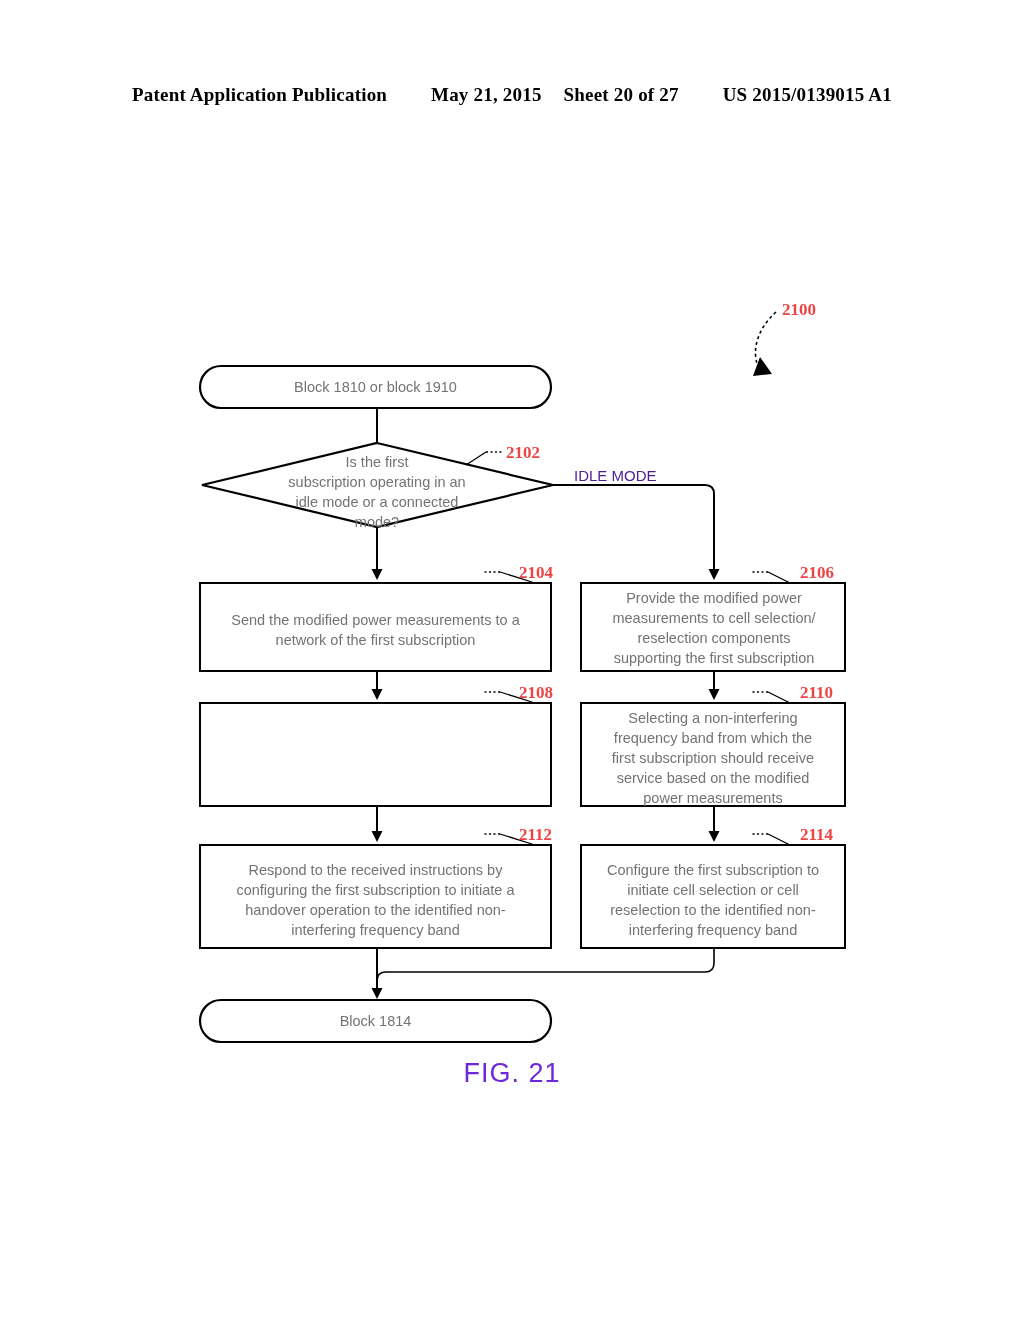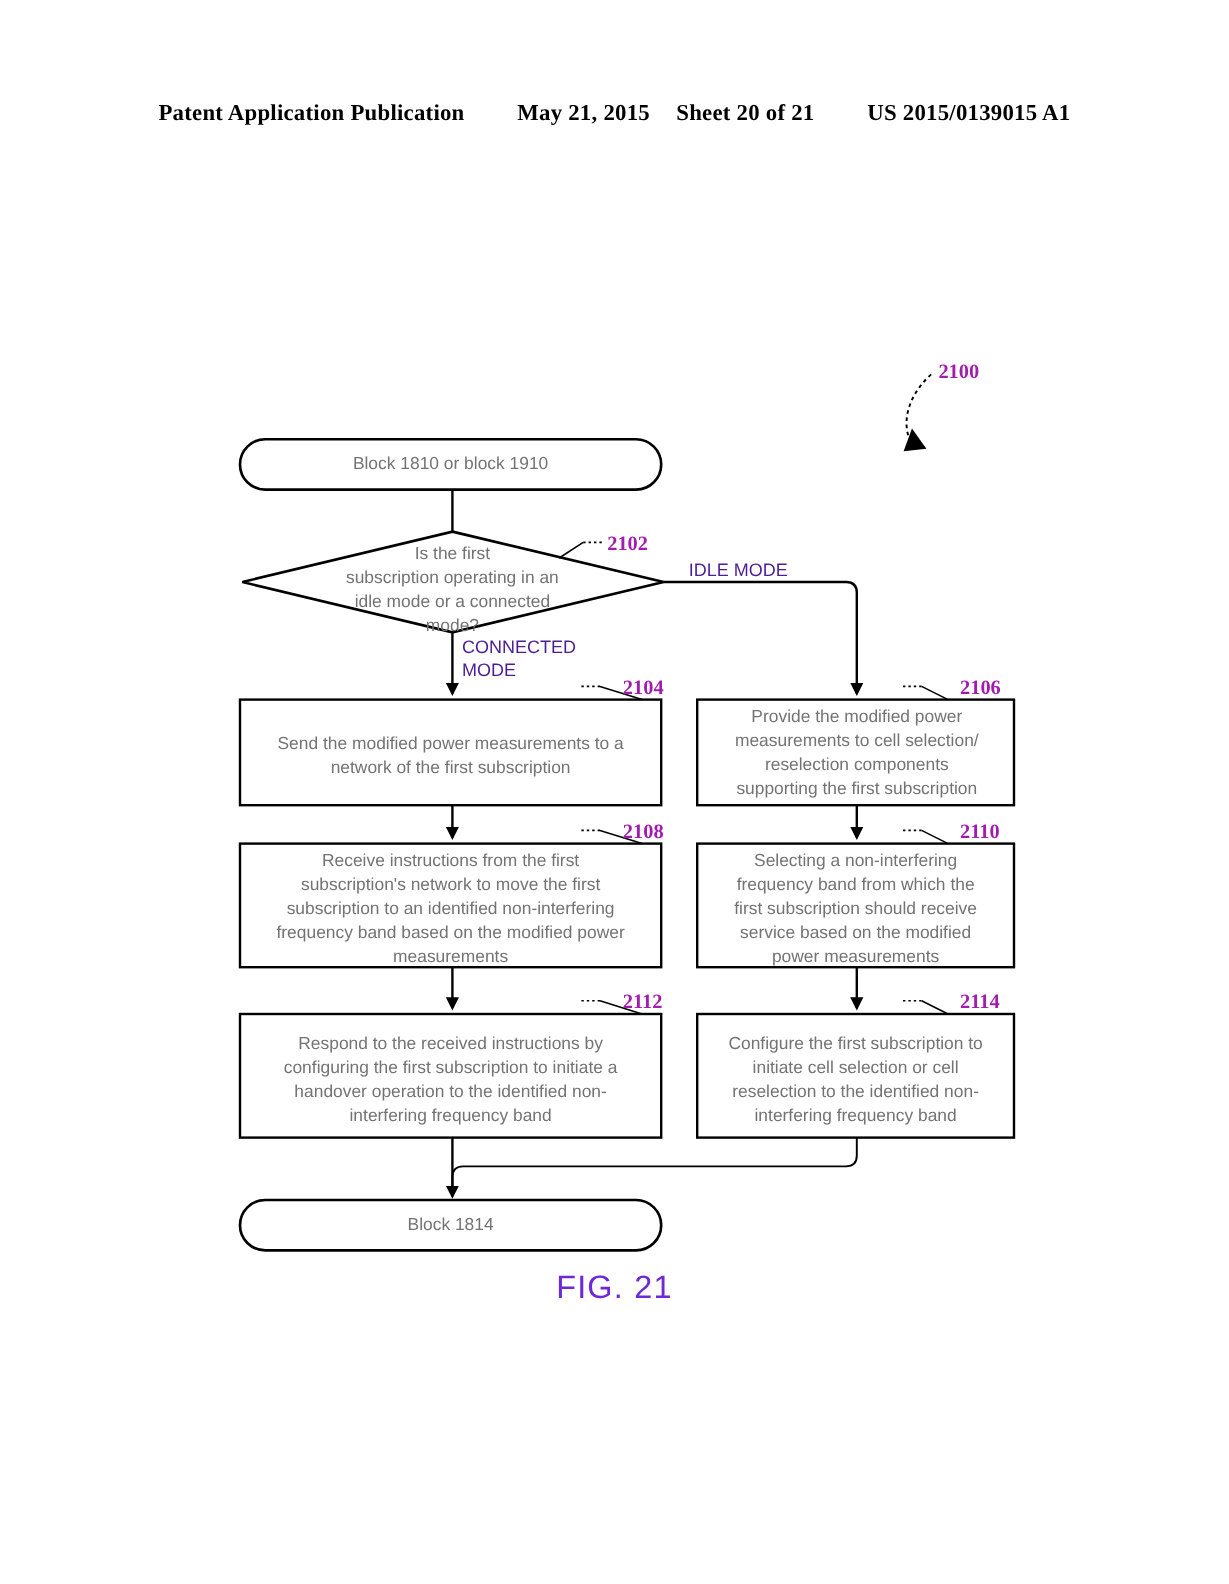--- a/index.html
+++ b/index.html
@@ -56,21 +56,21 @@
     line-height: 20px;
     color: #737373;
     white-space: pre-line;
     pointer-events: none;
   }
   .ref-num {
     position: absolute;
     font-family: "Liberation Serif", serif;
     font-weight: bold;
     font-size: 17px;
-    color: #a21caf;
+    color: #ef4444;
   }
   .branch-label {
     position: absolute;
     font-size: 15px;
     line-height: 19px;
     color: #4c1d95;
     text-align: center;
     white-space: pre-line;
   }
   #fig-caption {
@@ -85,21 +85,21 @@
   }
 </style>
 </head>
 <body>
 
 <div id="page-header">
   <span class="hdr-seg">Patent Application Publication</span>
   <span class="gap-a"></span>
   <span class="hdr-seg">May 21, 2015</span>
   <span class="gap-b"></span>
-  <span class="hdr-seg">Sheet 20 of 21</span>
+  <span class="hdr-seg">Sheet 20 of 27</span>
   <span class="gap-c"></span>
   <span class="hdr-seg">US 2015/0139015 A1</span>
 </div>
 
 <div id="flow-canvas">
 
   <svg id="flow-svg" width="1024" height="1320" viewBox="0 0 1024 1320">
     <defs>
       <marker id="arrowhead" markerWidth="9" markerHeight="9" refX="7.4" refY="4.5" orient="auto" markerUnits="userSpaceOnUse">
         <path d="M0,0.6 L8,4.5 L0,8.4 Z" fill="#000"></path>
@@ -169,38 +169,31 @@
 
   <div class="node-text" style="left:200px; top:377px; width:351px;">Block 1810 or block 1910</div>
 
   <div class="node-text" style="left:232px; top:452px; width:290px;">Is the first
 subscription operating in an
 idle mode or a connected
 mode?</div>
   <div class="ref-num" style="left:506px; top:443px;">2102</div>
 
   <div class="branch-label" style="left:574px; top:466px; width:140px; text-align:left;">IDLE MODE</div>
-  <div class="branch-label" style="left:385px; top:530px; width:210px; text-align:left;">CONNECTED
-MODE</div>
 
   <div class="node-text" style="left:206px; top:610px; width:339px;">Send the modified power measurements to a
 network of the first subscription</div>
   <div class="ref-num" style="left:519px; top:563px;">2104</div>
 
   <div class="node-text" style="left:586px; top:588px; width:256px;">Provide the modified power
 measurements to cell selection/
 reselection components
 supporting the first subscription</div>
   <div class="ref-num" style="left:800px; top:563px;text-align:right;">2106</div>
 
-  <div class="node-text" style="left:204px; top:708px; width:343px;">Receive instructions from the first
-subscription's network to move the first
-subscription to an identified non-interfering
-frequency band based on the modified power
-measurements</div>
   <div class="ref-num" style="left:519px; top:683px;">2108</div>
 
   <div class="node-text" style="left:585px; top:708px; width:256px;">Selecting a non-interfering
 frequency band from which the
 first subscription should receive
 service based on the modified
 power measurements</div>
   <div class="ref-num" style="left:800px; top:683px;">2110</div>
 
   <div class="node-text" style="left:204px; top:860px; width:343px;">Respond to the received instructions by

